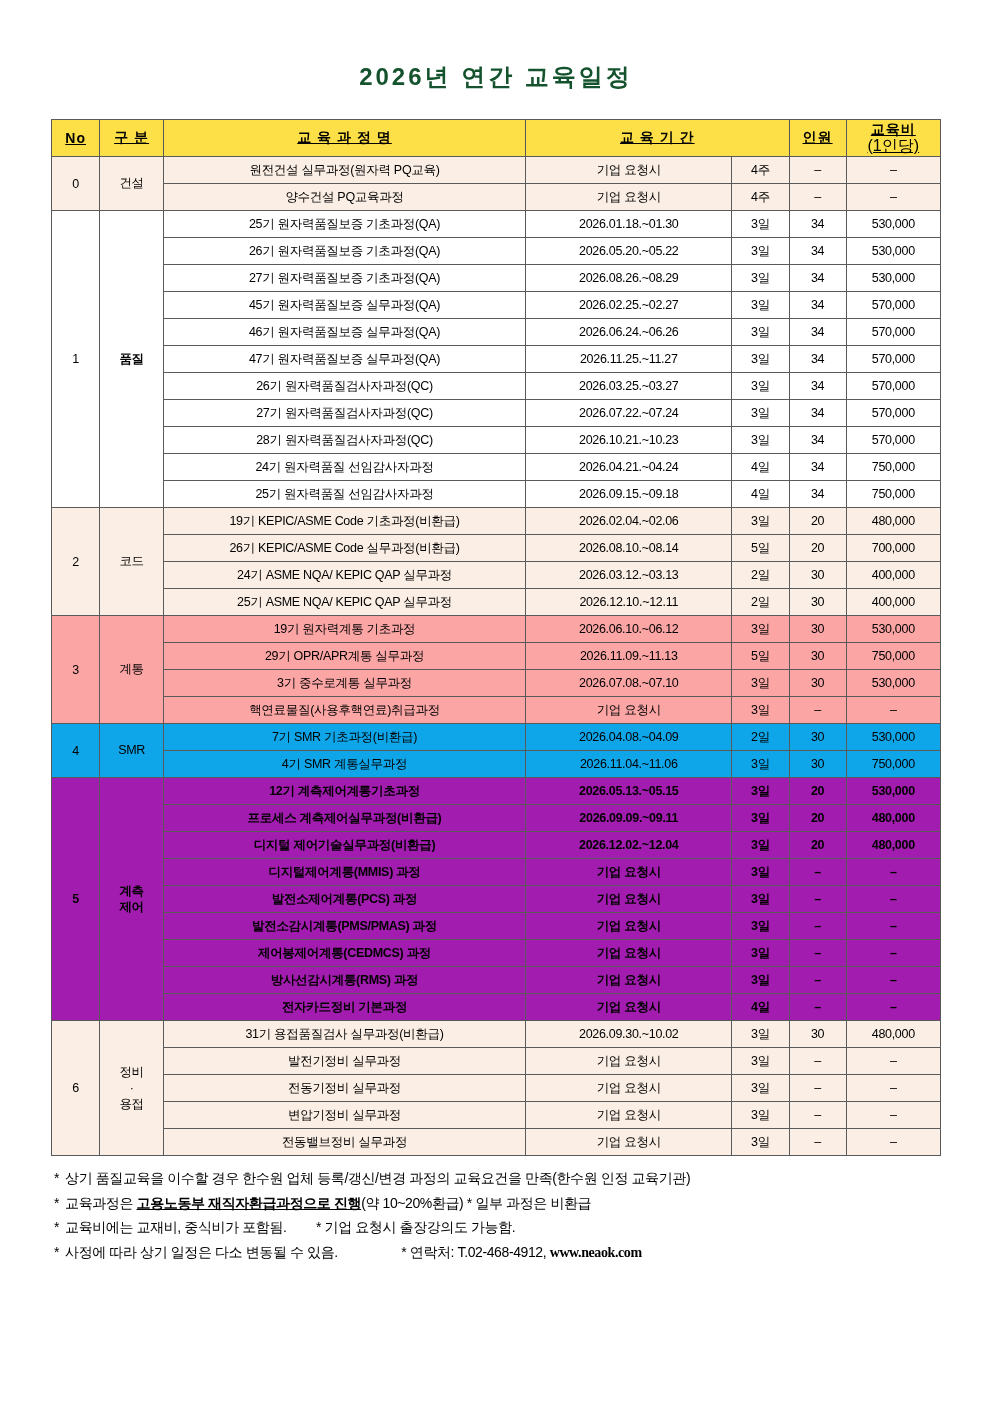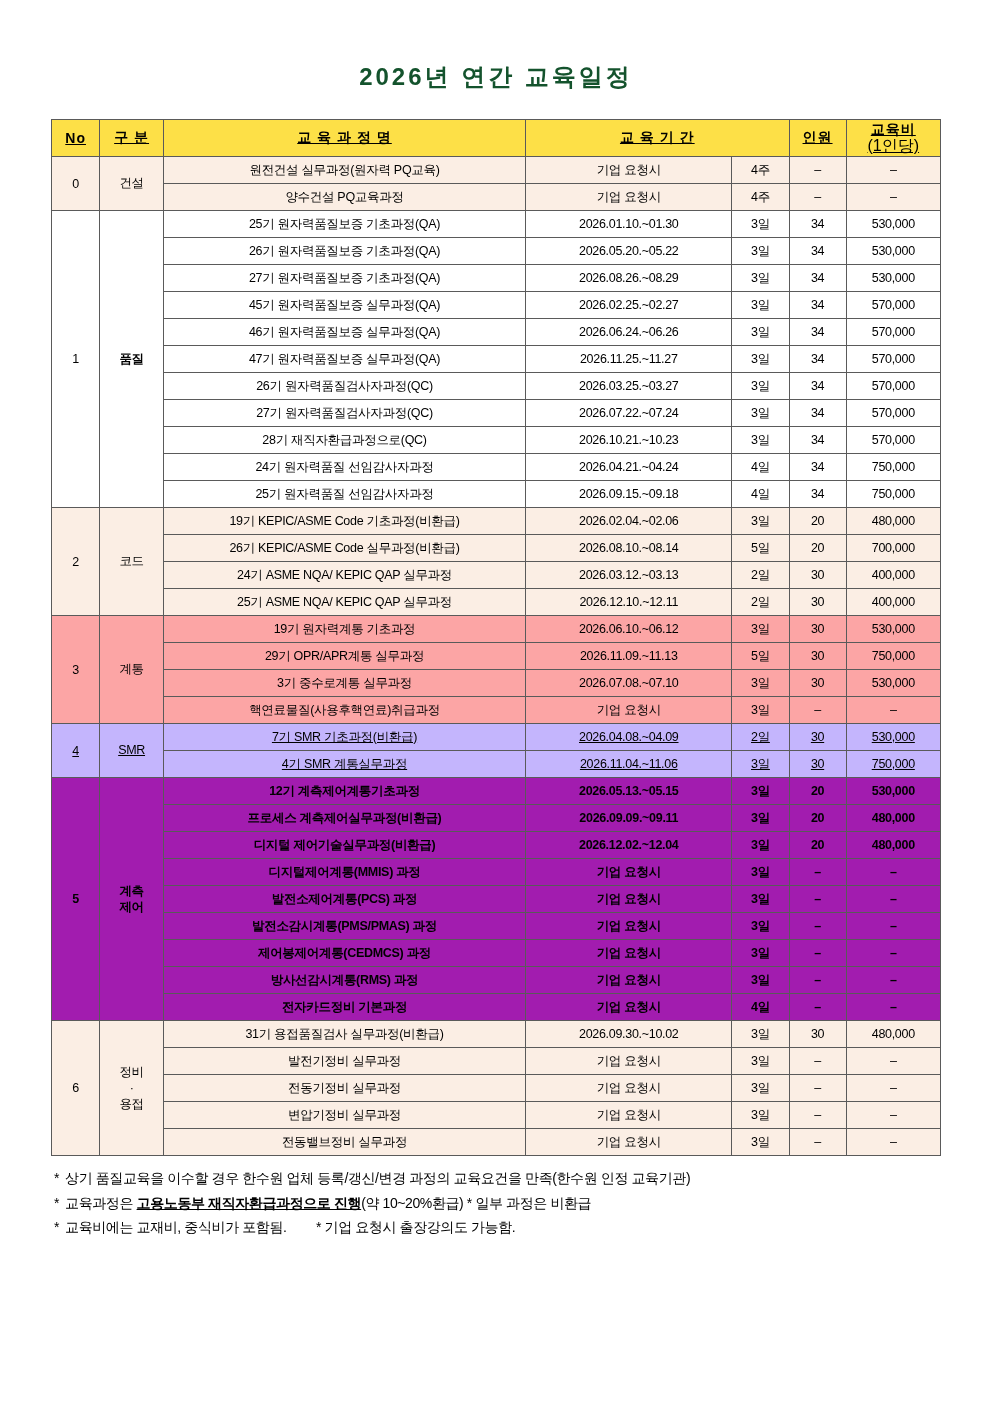--- a/index.html
+++ b/index.html
@@ -79,21 +79,21 @@
     text-align: left;
     padding-left: 8px;
     letter-spacing: -0.4px;
   }
   td.group, td.no {
     font-weight: normal;
   }
   
   .sec-peach td { background: #fbeee4; }
   .sec-white td { background: #ffffff; }
-  .sec-lav td   { background: #c4b5fd; text-decoration: underline; }
+  .sec-lav td   { background: #0ea5e9; }
   .sec-mint td  { background: #fca5a5; }
   .sec-mint2 td { background: #a21caf; font-weight: bold; }
   .sec-peach2 td { background: #fbeee4; }
 
   .notes {
     margin: 10px auto 0 auto;
     width: 890px;
     padding-left: 6px;
     font-size: 14px;
     line-height: 1.75;
@@ -156,21 +156,21 @@
           <td class="course">양수건설 PQ교육과정</td>
           <td>기업 요청시</td>
           <td>4주</td>
           <td>–</td>
           <td>–</td>
         </tr>
         <tr class="sec-white">
           <td class="no" rowspan="11">1</td>
           <td class="group" rowspan="11" style="white-space: pre-line; line-height: 1.3; font-weight: bold;">품질</td>
           <td class="course">25기 원자력품질보증 기초과정(QA)</td>
-          <td>2026.01.10.~01.30</td>
+          <td>2026.01.18.~01.30</td>
           <td>3일</td>
           <td>34</td>
           <td>530,000</td>
         </tr>
         <tr class="sec-white">
           <td class="course">26기 원자력품질보증 기초과정(QA)</td>
           <td>2026.05.20.~05.22</td>
           <td>3일</td>
           <td>34</td>
           <td>530,000</td>
@@ -211,21 +211,21 @@
           <td>570,000</td>
         </tr>
         <tr class="sec-white">
           <td class="course">27기 원자력품질검사자과정(QC)</td>
           <td>2026.07.22.~07.24</td>
           <td>3일</td>
           <td>34</td>
           <td>570,000</td>
         </tr>
         <tr class="sec-white">
-          <td class="course">28기 재직자환급과정으로(QC)</td>
+          <td class="course">28기 원자력품질검사자과정(QC)</td>
           <td>2026.10.21.~10.23</td>
           <td>3일</td>
           <td>34</td>
           <td>570,000</td>
         </tr>
         <tr class="sec-white">
           <td class="course">24기 원자력품질 선임감사자과정</td>
           <td>2026.04.21.~04.24</td>
           <td>4일</td>
           <td>34</td>
@@ -428,15 +428,20 @@
     </div>
     <div class="line">
       <span class="star">*</span><span>교육과정은</span>
       <span class="u-bold">고용노동부 재직자환급과정으로 진행</span><span>(약 10~20%환급)</span>
       <span>* 일부 과정은 비환급</span>
     </div>
     <div class="line">
       <span class="star">*</span><span>교육비에는 교재비, 중식비가 포함됨.</span>
       <span style="margin-left:26px;">* 기업 요청시 출장강의도 가능함.</span>
     </div>
+    <div class="line">
+      <span class="star">*</span><span>사정에 따라 상기 일정은 다소 변동될 수 있음.</span>
+      <span class="contact">* 연락처: T.02-468-4912,</span>
+      <span class="site">www.neaok.com</span>
+    </div>
   </div>
 
 </div>
 
 </body></html>

